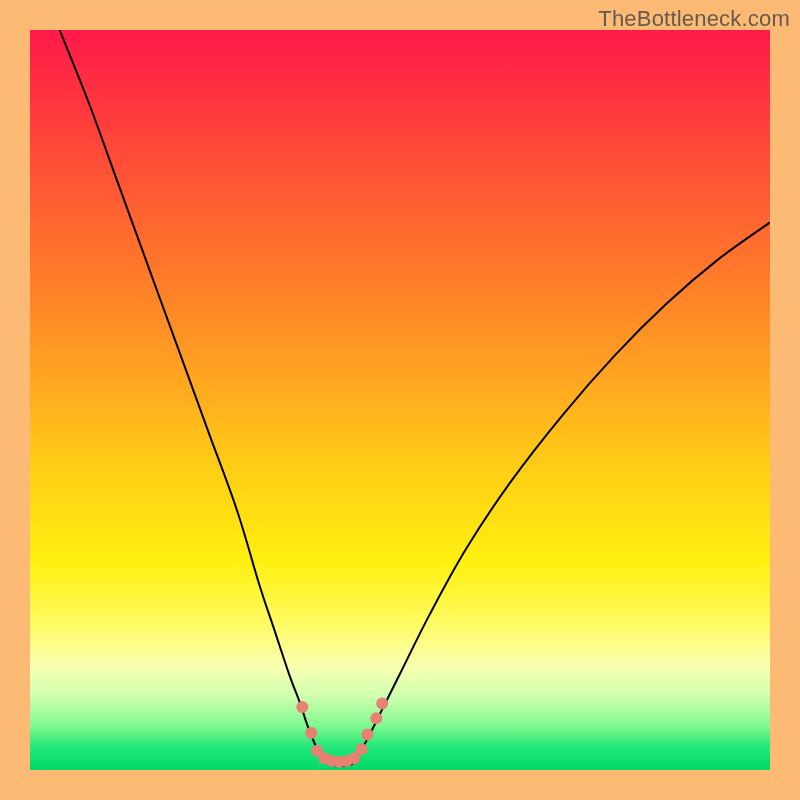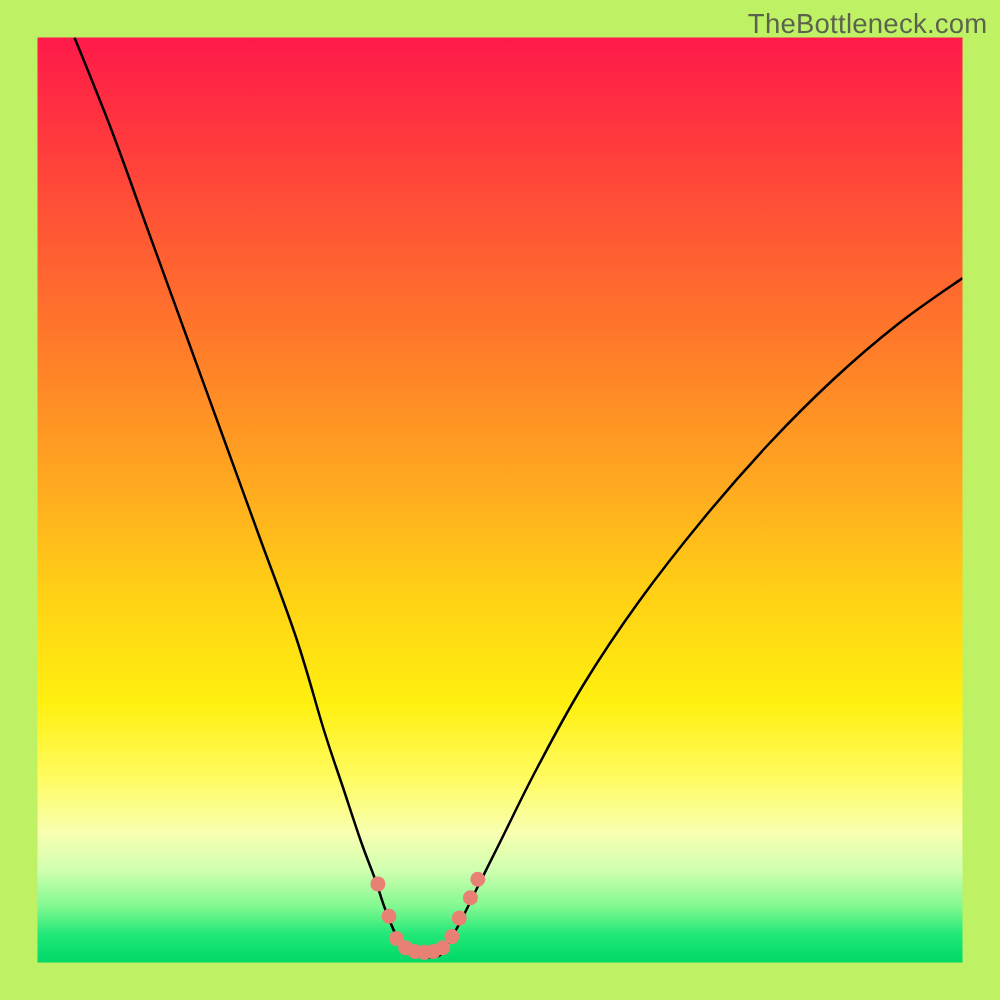--- a/index.html
+++ b/index.html
@@ -1,21 +1,21 @@
 <!DOCTYPE html>
 <html><head>
 <meta charset="utf-8">
 <style>
   * { margin: 0; padding: 0; box-sizing: border-box; }
   html, body { width: 800px; height: 800px; overflow: hidden; background: #000; }
   .stage {
     position: relative;
     width: 800px;
     height: 800px;
-    background: #bef264;
+    background: #fdba74;
   }
   .plot-area {
     position: absolute;
     left: 30px;
     top: 30px;
     width: 740px;
     height: 740px;
     background: linear-gradient(to bottom,
       #ff1a4a 0%,
       #ff3040 8%,

